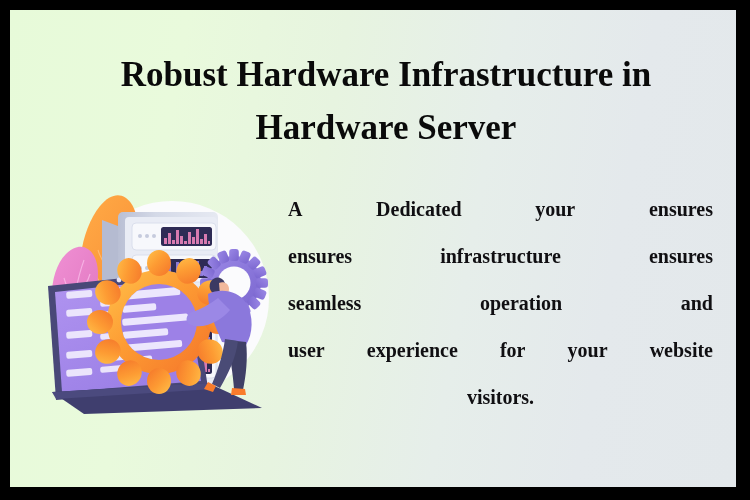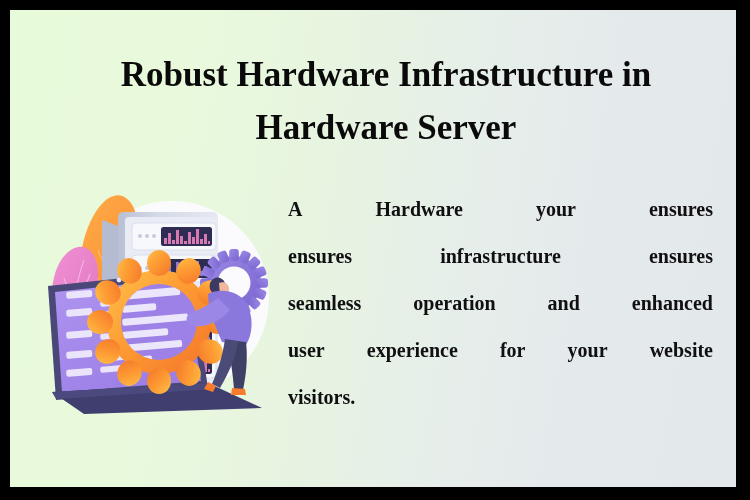--- a/index.html
+++ b/index.html
@@ -60,21 +60,21 @@
     font-family: "Liberation Serif", serif;
     font-weight: bold;
     font-size: 20px;
     line-height: 47px;
     color: #100f12;
     display: flex;
     white-space: nowrap;
   }
   .body-line span.w { display: inline-block; }
   .body-line.justify { justify-content: space-between; }
-  .body-line.last { justify-content: flex-start; }
+  .body-line.last { justify-content: center; }
 
   
   #illustration {
     position: absolute;
     left: 12px;
     top: 160px;
     width: 265px;
     height: 245px;
   }
   #illustration svg { display: block; }
@@ -353,34 +353,33 @@
     </div>
 
     <div id="title-block">
       <div class="title-line">Robust Hardware Infrastructure in</div>
       <div class="title-line">Hardware Server</div>
     </div>
 
     <div id="body-block">
         <div class="body-line justify">
           <span class="w">A</span>
-          <span class="w">Hardware</span>
+          <span class="w">Dedicated</span>
           <span class="w">your</span>
           <span class="w">ensures</span>
         </div>
         <div class="body-line justify">
           <span class="w">ensures</span>
           <span class="w">infrastructure</span>
           <span class="w">ensures</span>
         </div>
         <div class="body-line justify">
           <span class="w">seamless</span>
           <span class="w">operation</span>
           <span class="w">and</span>
-          <span class="w">enhanced</span>
         </div>
         <div class="body-line justify">
           <span class="w">user</span>
           <span class="w">experience</span>
           <span class="w">for</span>
           <span class="w">your</span>
           <span class="w">website</span>
         </div>
         <div class="body-line last">
           <span class="w">visitors.</span>

